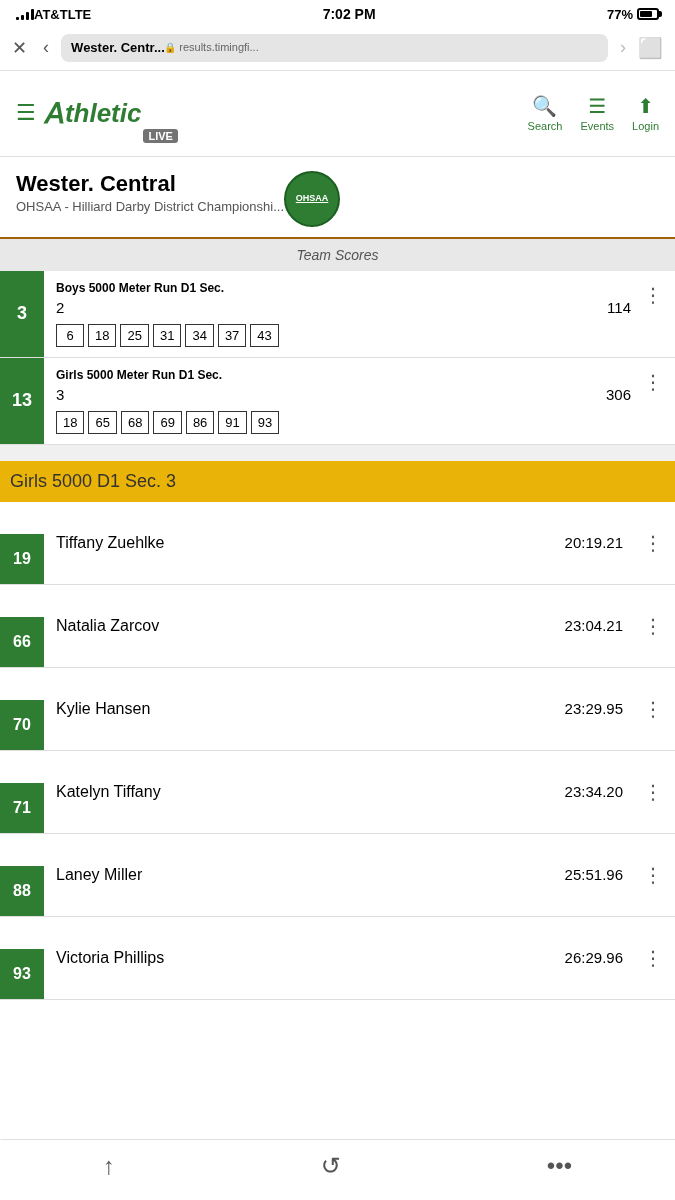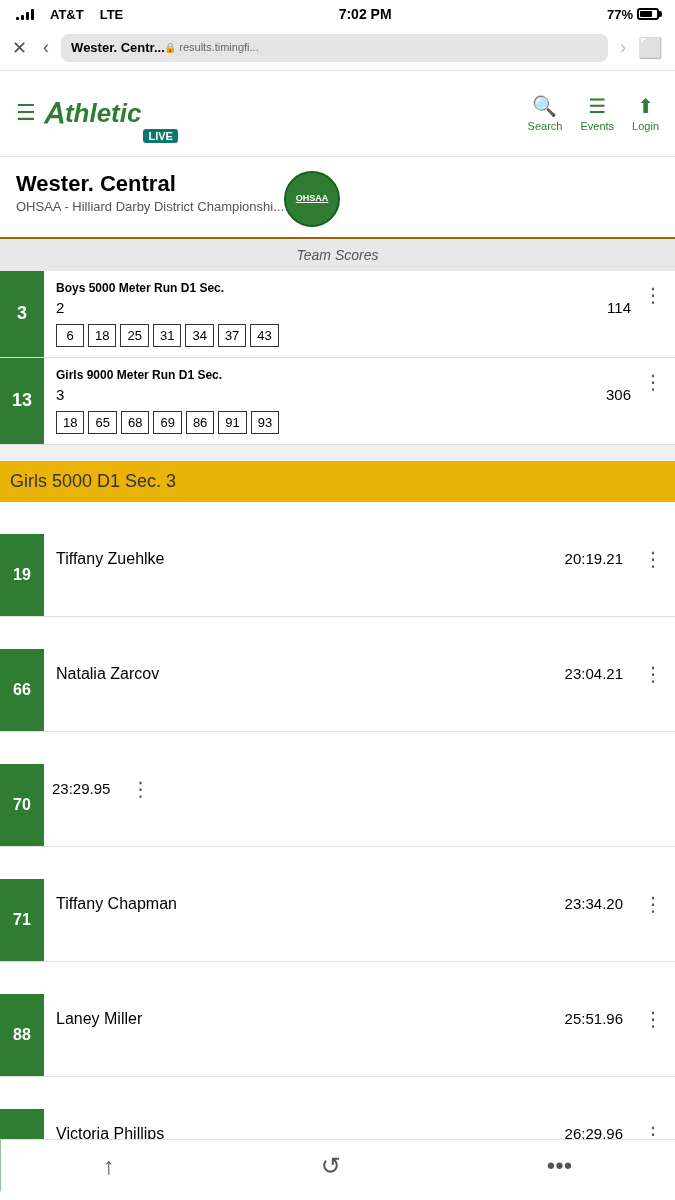--- a/index.html
+++ b/index.html
@@ -4,21 +4,21 @@
   <meta name="viewport" content="width=device-width, initial-scale=1">
   <style>
     * { margin: 0; padding: 0; box-sizing: border-box; }
     body { font-family: -apple-system, BlinkMacSystemFont, 'Helvetica Neue', sans-serif; background: #fff; max-width: 675px; margin: 0 auto; }
 
     
     .status-bar {
       display: flex; justify-content: space-between; align-items: center;
       padding: 6px 16px 4px; background: #fff; font-size: 13px; font-weight: 600;
     }
-    .status-left { display: flex; align-items: center; gap: 16px; }
+    .status-left { display: flex; align-items: center; gap: 0; }
     .status-center { font-weight: 700; font-size: 14px; }
     .status-right { display: flex; align-items: center; gap: 4px; font-size: 13px; }
     .battery-icon { border: 2px solid #000; border-radius: 3px; width: 22px; height: 12px; position: relative; display: inline-flex; align-items: center; padding: 1px; }
     .battery-icon::after { content: ''; position: absolute; right: -5px; top: 50%; transform: translateY(-50%); width: 3px; height: 6px; background: #000; border-radius: 0 2px 2px 0; }
     .battery-fill { background: #000; height: 100%; width: 77%; border-radius: 1px; }
 
     
     .browser-chrome {
       display: flex; align-items: center; padding: 8px 12px; background: #fff;
       border-bottom: 1px solid #e0e0e0; gap: 12px;
@@ -41,21 +41,21 @@
       background: #fff; border-bottom: 1px solid #e0e0e0;
     }
     .hamburger-icon { font-size: 22px; color: #2e7d32; margin-right: 10px; cursor: pointer; }
     .logo-container { display: flex; align-items: center; flex: 1; }
     .logo-text {
       font-size: 26px; font-weight: 800; color: #2e7d32; font-style: italic;
       display: flex; align-items: center;
     }
     .logo-a { font-size: 28px; }
     .logo-live {
-      background: #0f766e; color: #fff; font-size: 11px; font-weight: 700;
+      background: #737373; color: #fff; font-size: 11px; font-weight: 700;
       padding: 1px 5px; border-radius: 3px; margin-left: 2px; font-style: normal;
       align-self: flex-end; margin-bottom: 3px; margin-top: 48px;
     }
     .header-actions { display: flex; align-items: center; gap: 18px; }
     .header-action { display: flex; flex-direction: column; align-items: center; gap: 2px; cursor: pointer; }
     .header-action-icon { font-size: 20px; color: #2e7d32; }
     .header-action-label { font-size: 11px; color: #2e7d32; }
 
     
     .page-header {
@@ -106,21 +106,21 @@
       font-size: 18px; color: #333; font-weight: 500;
     }
 
     
     .result-row {
       display: flex; align-items: center; border-bottom: 1px solid #ddd;
       background: #fff;
     }
     .result-bib {
       background: #2e7d32; color: #fff; min-width: 44px; width: 44px;
-      text-align: center; padding: 32px 0; font-size: 16px; font-weight: 700; margin-top: 32px;
+      text-align: center; padding: 16px 0; font-size: 16px; font-weight: 700; margin-top: 32px;
     }
     .result-name { flex: 1; padding: 14px 12px; font-size: 16px; color: #000; }
     .result-time { padding: 14px 8px; font-size: 15px; color: #000; }
     .result-menu { padding: 14px 12px; font-size: 20px; color: #555; cursor: pointer; }
 
     
     .bottom-nav {
       position: fixed; bottom: 0; left: 50%; transform: translateX(-50%);
       width: 675px; max-width: 675px; background: #fff;
       border-top: 1px solid #e0e0e0; display: flex; justify-content: space-around;
@@ -233,21 +233,21 @@
         <span class="place-box">37</span>
         <span class="place-box">43</span>
       </div>
     </div>
     <div class="card-menu">⋮</div>
   </div>
 
   <div class="team-score-card">
     <div class="rank-badge">13</div>
     <div class="card-content">
-      <div class="card-event-name">Girls 9000 Meter Run D1 Sec.</div>
+      <div class="card-event-name">Girls 5000 Meter Run D1 Sec.</div>
       <div class="card-row">
         <span class="card-section">3</span>
         <span class="card-score">306</span>
       </div>
       <div class="places-row">
         <span class="place-box">18</span>
         <span class="place-box">65</span>
         <span class="place-box">68</span>
         <span class="place-box">69</span>
         <span class="place-box">86</span>
@@ -271,27 +271,28 @@
 
   <div class="result-row">
     <div class="result-bib">66</div>
     <div class="result-name">Natalia Zarcov</div>
     <div class="result-time">23:04.21</div>
     <div class="result-menu">⋮</div>
   </div>
 
   <div class="result-row">
     <div class="result-bib">70</div>
+    <div class="result-name">Kylie Hansen</div>
     <div class="result-time">23:29.95</div>
     <div class="result-menu">⋮</div>
   </div>
 
   <div class="result-row">
     <div class="result-bib">71</div>
-    <div class="result-name">Tiffany Chapman</div>
+    <div class="result-name">Katelyn Tiffany</div>
     <div class="result-time">23:34.20</div>
     <div class="result-menu">⋮</div>
   </div>
 
   <div class="result-row">
     <div class="result-bib">88</div>
     <div class="result-name">Laney Miller</div>
     <div class="result-time">25:51.96</div>
     <div class="result-menu">⋮</div>
   </div>

